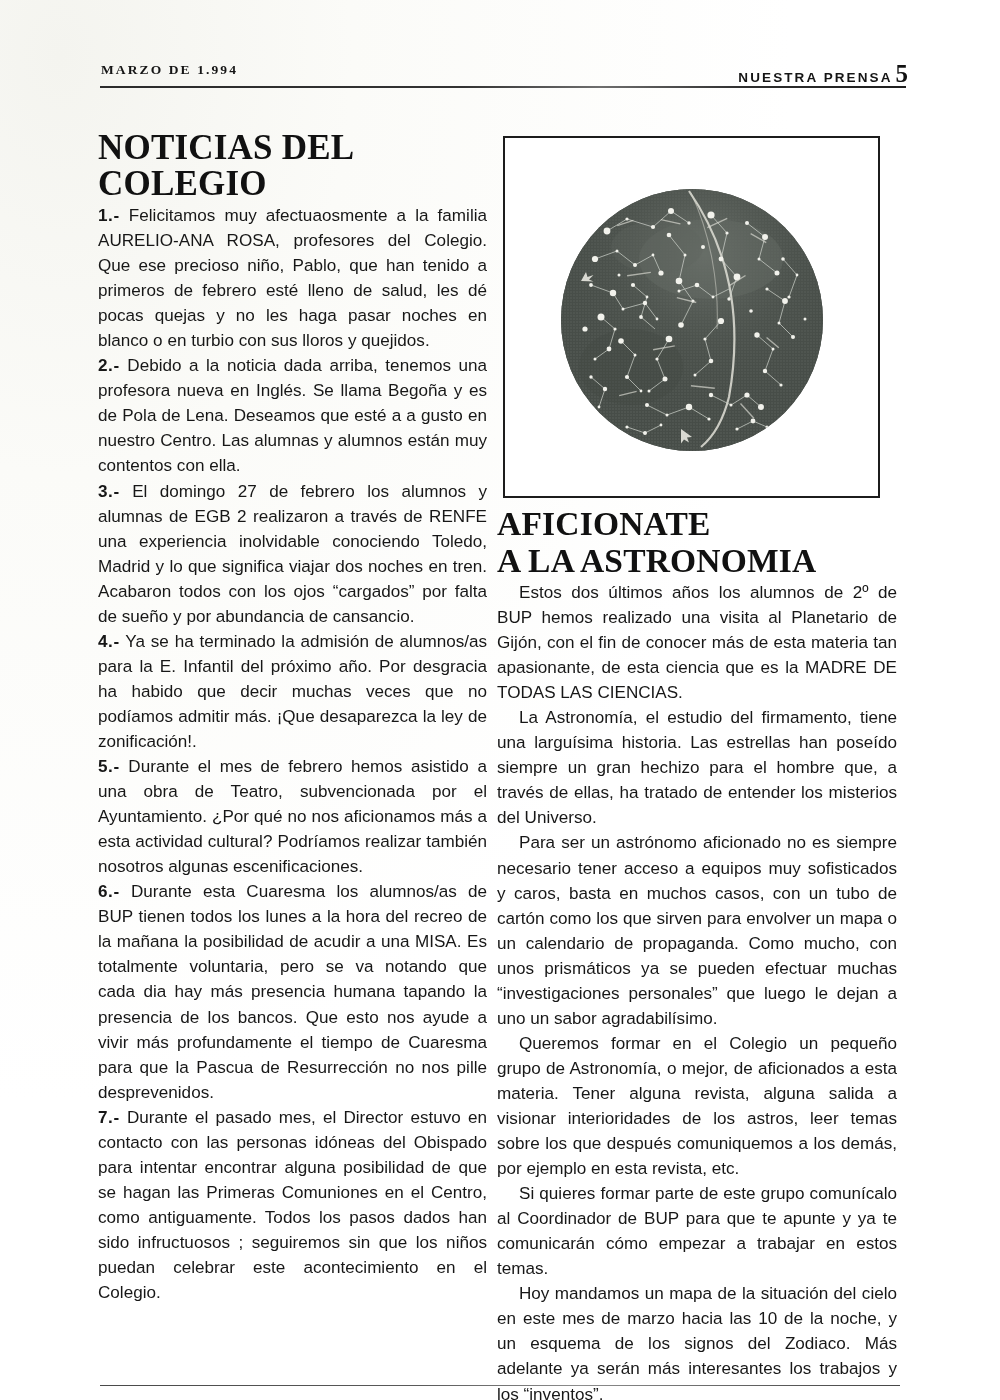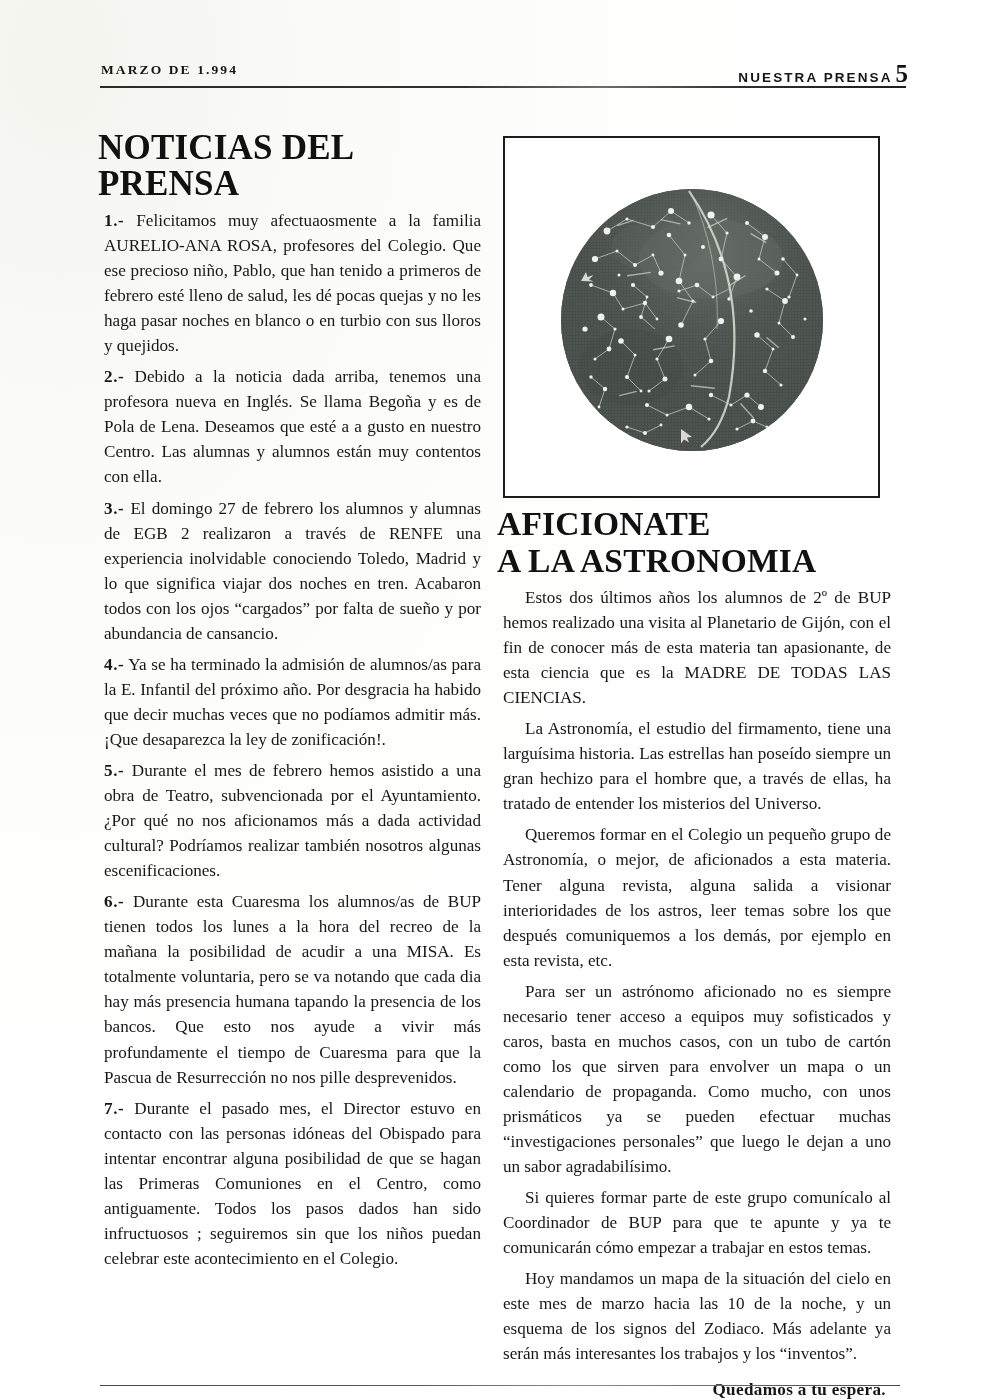--- a/index.html
+++ b/index.html
@@ -108,22 +108,22 @@
     font-weight: 700;
     font-size: 35px;
     line-height: 36px;
     letter-spacing: 0.2px;
     color: #111;
     margin: 0 0 1px 0;
   }
   .headline.astro { font-size: 33.5px; line-height: 37px; }
 
   p.body {
-    margin: 6px;
-    font-family: Liberation Serif, serif;
+    margin: 0;
+    font-family: Liberation Sans, sans-serif;
     font-size: 17.1px;
     line-height: 25.05px;
     text-align: justify;
     text-justify: inter-word;
     color: #171717;
     hyphens: none;
   }
   p.body.indent { text-indent: 22px; }
   p.body b, p.body .num {
     font-weight: 700;
@@ -183,28 +183,28 @@
     <div class="mast-left">MARZO DE 1.994</div>
     <div class="mast-right">
       <span class="mr-label">NUESTRA PRENSA</span><span class="mr-page">5</span>
     </div>
   </div>
   <div class="rule-top"></div>
 
   <div class="col col-left">
     <h1 class="headline">
       <span>NOTICIAS DEL</span><br>
-      <span>PRENSA</span>
+      <span>COLEGIO</span>
     </h1>
 
     <p class="body"><span class="num">1.-</span><span> Felicitamos muy afectuaosmente a la familia AURELIO-ANA ROSA, profesores del Colegio. Que ese precioso niño, Pablo, que han tenido a primeros de febrero esté lleno de salud, les dé pocas quejas y no les haga pasar noches en blanco o en turbio con sus lloros y quejidos.</span></p>
     <p class="body"><span class="num">2.-</span><span> Debido a la noticia dada arriba, tenemos una profesora nueva en Inglés. Se llama Begoña y es de Pola de Lena. Deseamos que esté a a gusto en nuestro Centro. Las alumnas y alumnos están muy contentos con ella.</span></p>
     <p class="body"><span class="num">3.-</span><span> El domingo 27 de febrero los alumnos y alumnas de EGB 2 realizaron a través de RENFE una experiencia inolvidable conociendo Toledo, Madrid y lo que significa viajar dos noches en tren. Acabaron todos con los ojos “cargados” por falta de sueño y por abundancia de cansancio.</span></p>
     <p class="body"><span class="num">4.-</span><span> Ya se ha terminado la admisión de alumnos/as para la E. Infantil del próximo año. Por desgracia ha habido que decir muchas veces que no podíamos admitir más. ¡Que desaparezca la ley de zonificación!.</span></p>
-    <p class="body"><span class="num">5.-</span><span> Durante el mes de febrero hemos asistido a una obra de Teatro, subvencionada por el Ayuntamiento. ¿Por qué no nos aficionamos más a dada actividad cultural? Podríamos realizar también nosotros algunas escenificaciones.</span></p>
+    <p class="body"><span class="num">5.-</span><span> Durante el mes de febrero hemos asistido a una obra de Teatro, subvencionada por el Ayuntamiento. ¿Por qué no nos aficionamos más a esta actividad cultural? Podríamos realizar también nosotros algunas escenificaciones.</span></p>
     <p class="body"><span class="num">6.-</span><span> Durante esta Cuaresma los alumnos/as de BUP tienen todos los lunes a la hora del recreo de la mañana la posibilidad de acudir a una MISA. Es totalmente voluntaria, pero se va notando que cada dia hay más presencia humana tapando la presencia de los bancos. Que esto nos ayude a vivir más profundamente el tiempo de Cuaresma para que la Pascua de Resurrección no nos pille desprevenidos.</span></p>
     <p class="body"><span class="num">7.-</span><span> Durante el pasado mes, el Director estuvo en contacto con las personas idóneas del Obispado para intentar encontrar alguna posibilidad de que se hagan las Primeras Comuniones en el Centro, como antiguamente. Todos los pasos dados han sido infructuosos ; seguiremos sin que los niños puedan celebrar este acontecimiento en el Colegio.</span></p>
   </div>
 
   <div class="figure">
     <div class="inner">
       <div class="skymap">
         <svg viewBox="0 0 262 262" xmlns="http://www.w3.org/2000/svg" aria-hidden="true">
           <defs>
             <pattern id="halftone" width="3" height="3" patternUnits="userSpaceOnUse">
@@ -360,22 +360,22 @@
   </div>
 
   <div class="col col-right" style="top:505px;">
     <h1 class="headline astro">
       <span>AFICIONATE</span><br>
       <span>A LA ASTRONOMIA</span>
     </h1>
 
     <p class="body indent">Estos dos últimos años los alumnos de 2º de BUP hemos realizado una visita al Planetario de Gijón, con el fin de conocer más de esta materia tan apasionante, de esta ciencia que es la MADRE DE TODAS LAS CIENCIAS.</p>
     <p class="body indent">La Astronomía, el estudio del firmamento, tiene una larguísima historia. Las estrellas han poseído siempre un gran hechizo para el hombre que, a través de ellas, ha tratado de entender los misterios del Universo.</p>
+    <p class="body indent">Para ser un astrónomo aficionado no es siempre necesario tener acceso a  equipos muy sofisticados y caros, basta en muchos casos, con un tubo de cartón como los que sirven para envolver un mapa o un calendario de propaganda. Como mucho, con unos prismáticos ya se pueden efectuar muchas “investigaciones personales” que luego le dejan a uno un sabor agradabilísimo.</p>
     <p class="body indent">Queremos formar en el Colegio un pequeño grupo de Astronomía, o mejor, de aficionados a esta materia. Tener alguna revista, alguna salida a visionar interioridades de los astros, leer temas sobre los que después comuniquemos a los demás, por ejemplo en esta revista, etc.</p>
-    <p class="body indent">Para ser un astrónomo aficionado no es siempre necesario tener acceso a  equipos muy sofisticados y caros, basta en muchos casos, con un tubo de cartón como los que sirven para envolver un mapa o un calendario de propaganda. Como mucho, con unos prismáticos ya se pueden efectuar muchas “investigaciones personales” que luego le dejan a uno un sabor agradabilísimo.</p>
     <p class="body indent">Si quieres formar parte de este grupo comunícalo al Coordinador de BUP para que te apunte y ya te comunicarán cómo empezar a trabajar en estos temas.</p>
     <p class="body indent">Hoy mandamos un mapa de la situación del cielo en este mes de marzo hacia las 10 de la noche, y un esquema de los signos del Zodiaco. Más adelante ya serán más interesantes los trabajos y los “inventos”.</p>
 
     <p class="signoff">Quedamos a tu espera.</p>
     <p class="signoff">ASMET LOYOLA-Astronomía y</p>
   </div>
 
   <div class="rule-bottom"></div>
 </div>
 

